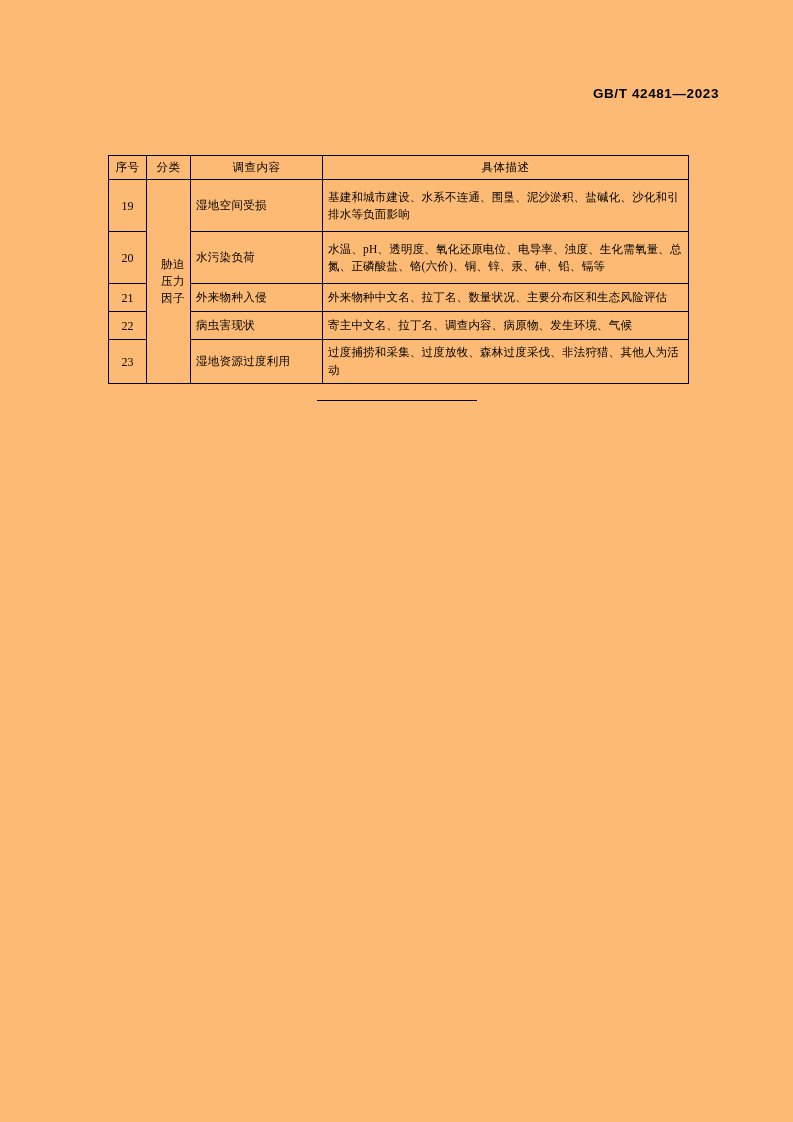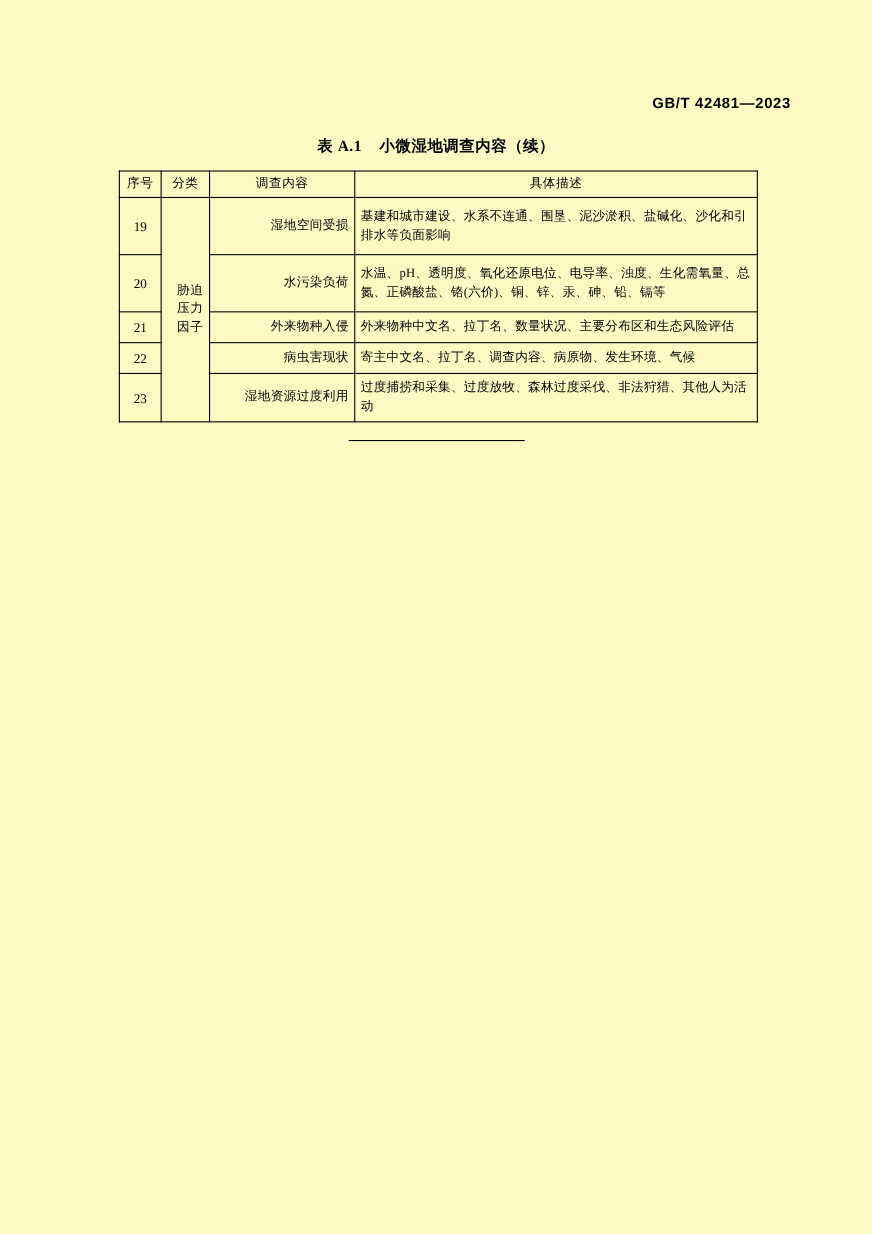--- a/index.html
+++ b/index.html
@@ -4,21 +4,21 @@
 <style>
   html, body {
     margin: 0;
     padding: 0;
     background: #ffffff;
   }
   .page {
     position: relative;
     width: 793px;
     height: 1122px;
-    background: #fef9c3;
+    background: #fdba74;
     font-family: "Liberation Serif", "DejaVu Serif", serif;
     color: #000000;
     overflow: hidden;
     text-decoration: underline;
   }
   .header-std {
     position: absolute;
     top: 86px;
     right: 74px;
     font-family: "Liberation Sans", "DejaVu Sans", sans-serif;
@@ -74,21 +74,21 @@
     font-size: 12px;
     margin-left: 24px;
   }
   td.cat {
     text-align: right;
     font-size: 11.5px;
     line-height: 1.55;
     letter-spacing: 0.5px;
   }
   td.item {
-    text-align: right;
+    text-align: left;
     padding-left: 12px;
     letter-spacing: 0.3px;
   }
   td.desc {
     text-align: left;
     padding-left: 8px;
     padding-right: 6px;
     letter-spacing: 0.2px;
   }
   .cat-vert span { display: block; }
@@ -101,25 +101,20 @@
     border-top: 1px solid #000;
   }
 </style>
 </head>
 <body>
 
 <div class="page">
 
   <div class="header-std">GB/T 42481—2023</div>
 
-  <div class="table-title">
-    <span class="tt-label">表 A.1</span>
-    <span class="tt-sp">&nbsp;&nbsp;</span>
-    <span class="tt-text">小微湿地调查内容（续）</span>
-  </div>
 
   <table class="survey">
     <colgroup>
       <col class="c-no">
       <col class="c-cat">
       <col class="c-item">
       <col class="c-desc">
     </colgroup>
     <thead>
       <tr>

